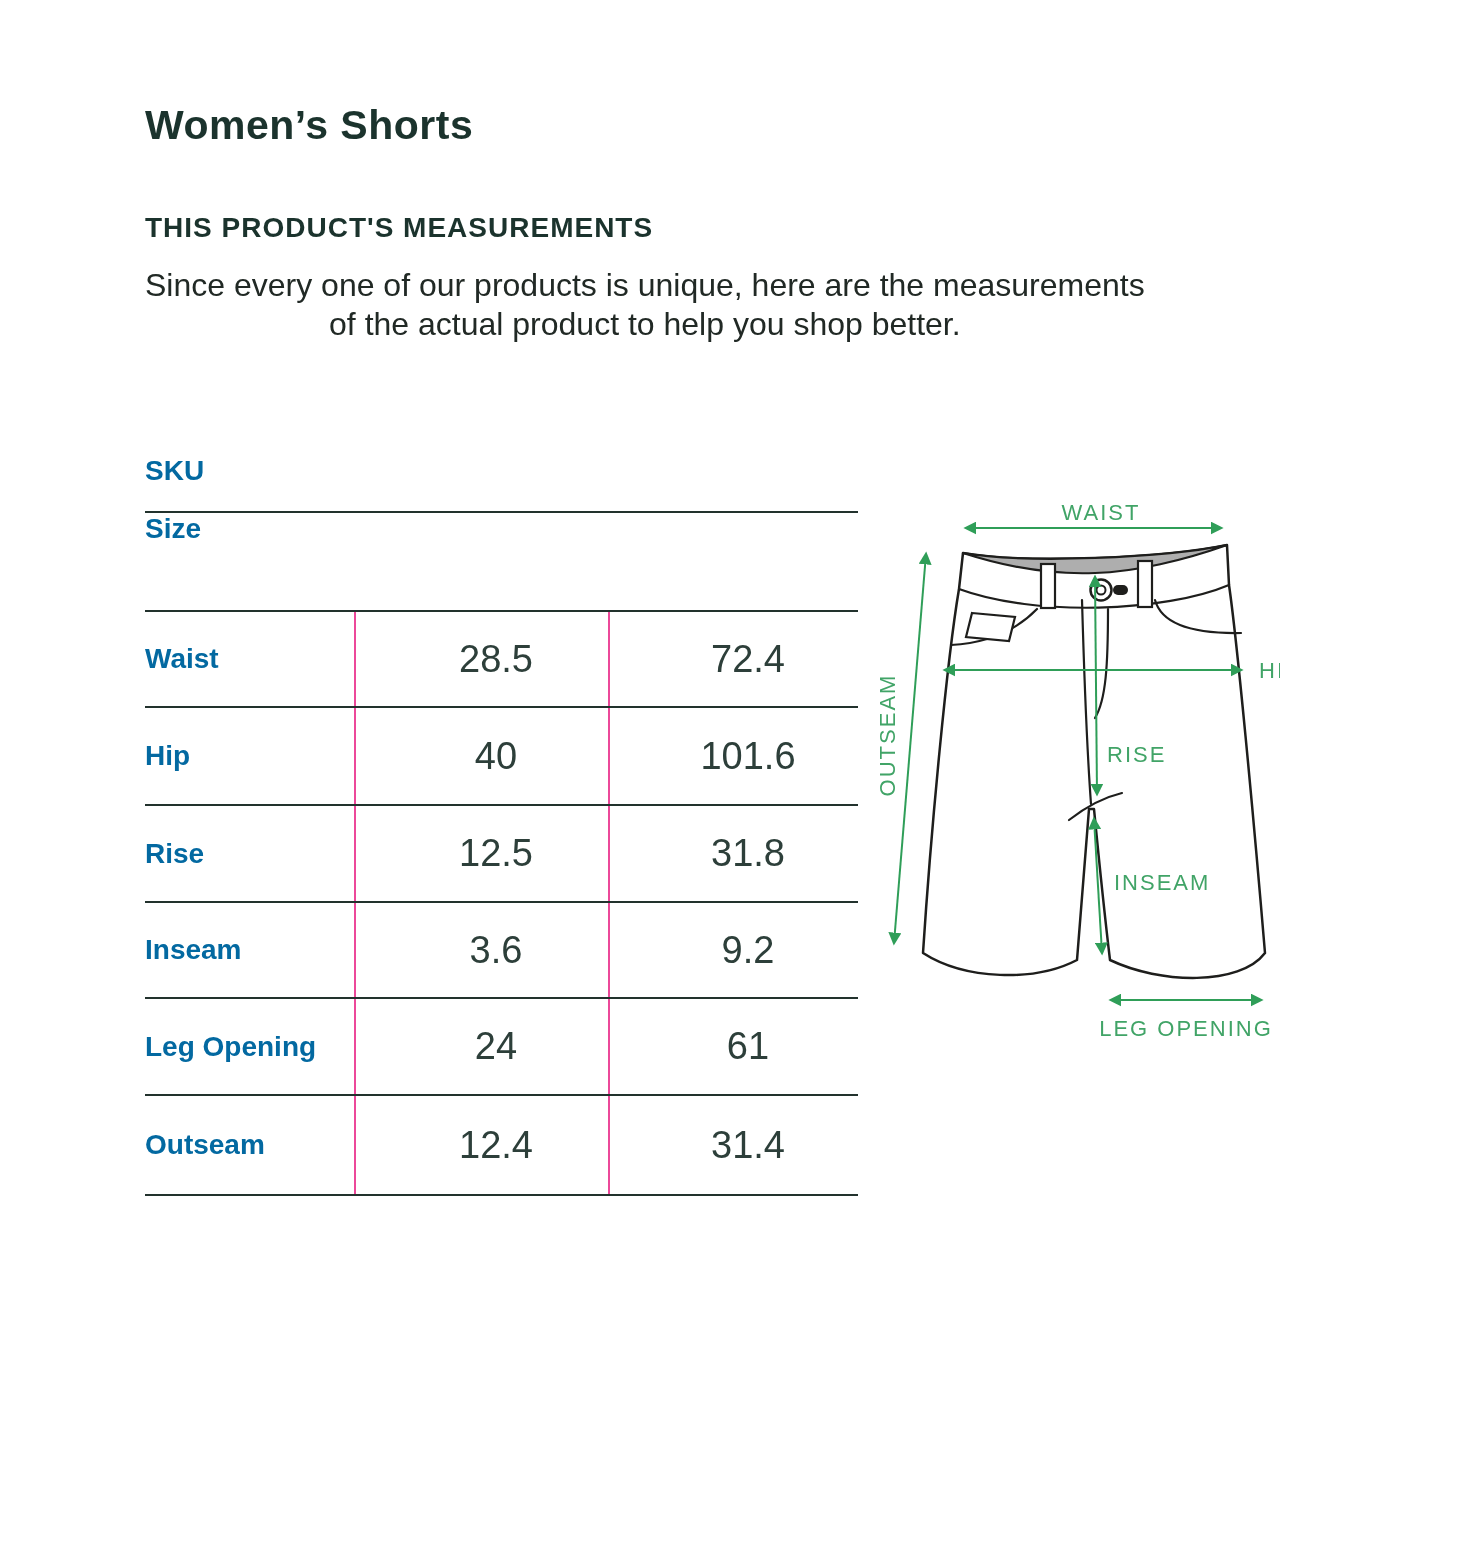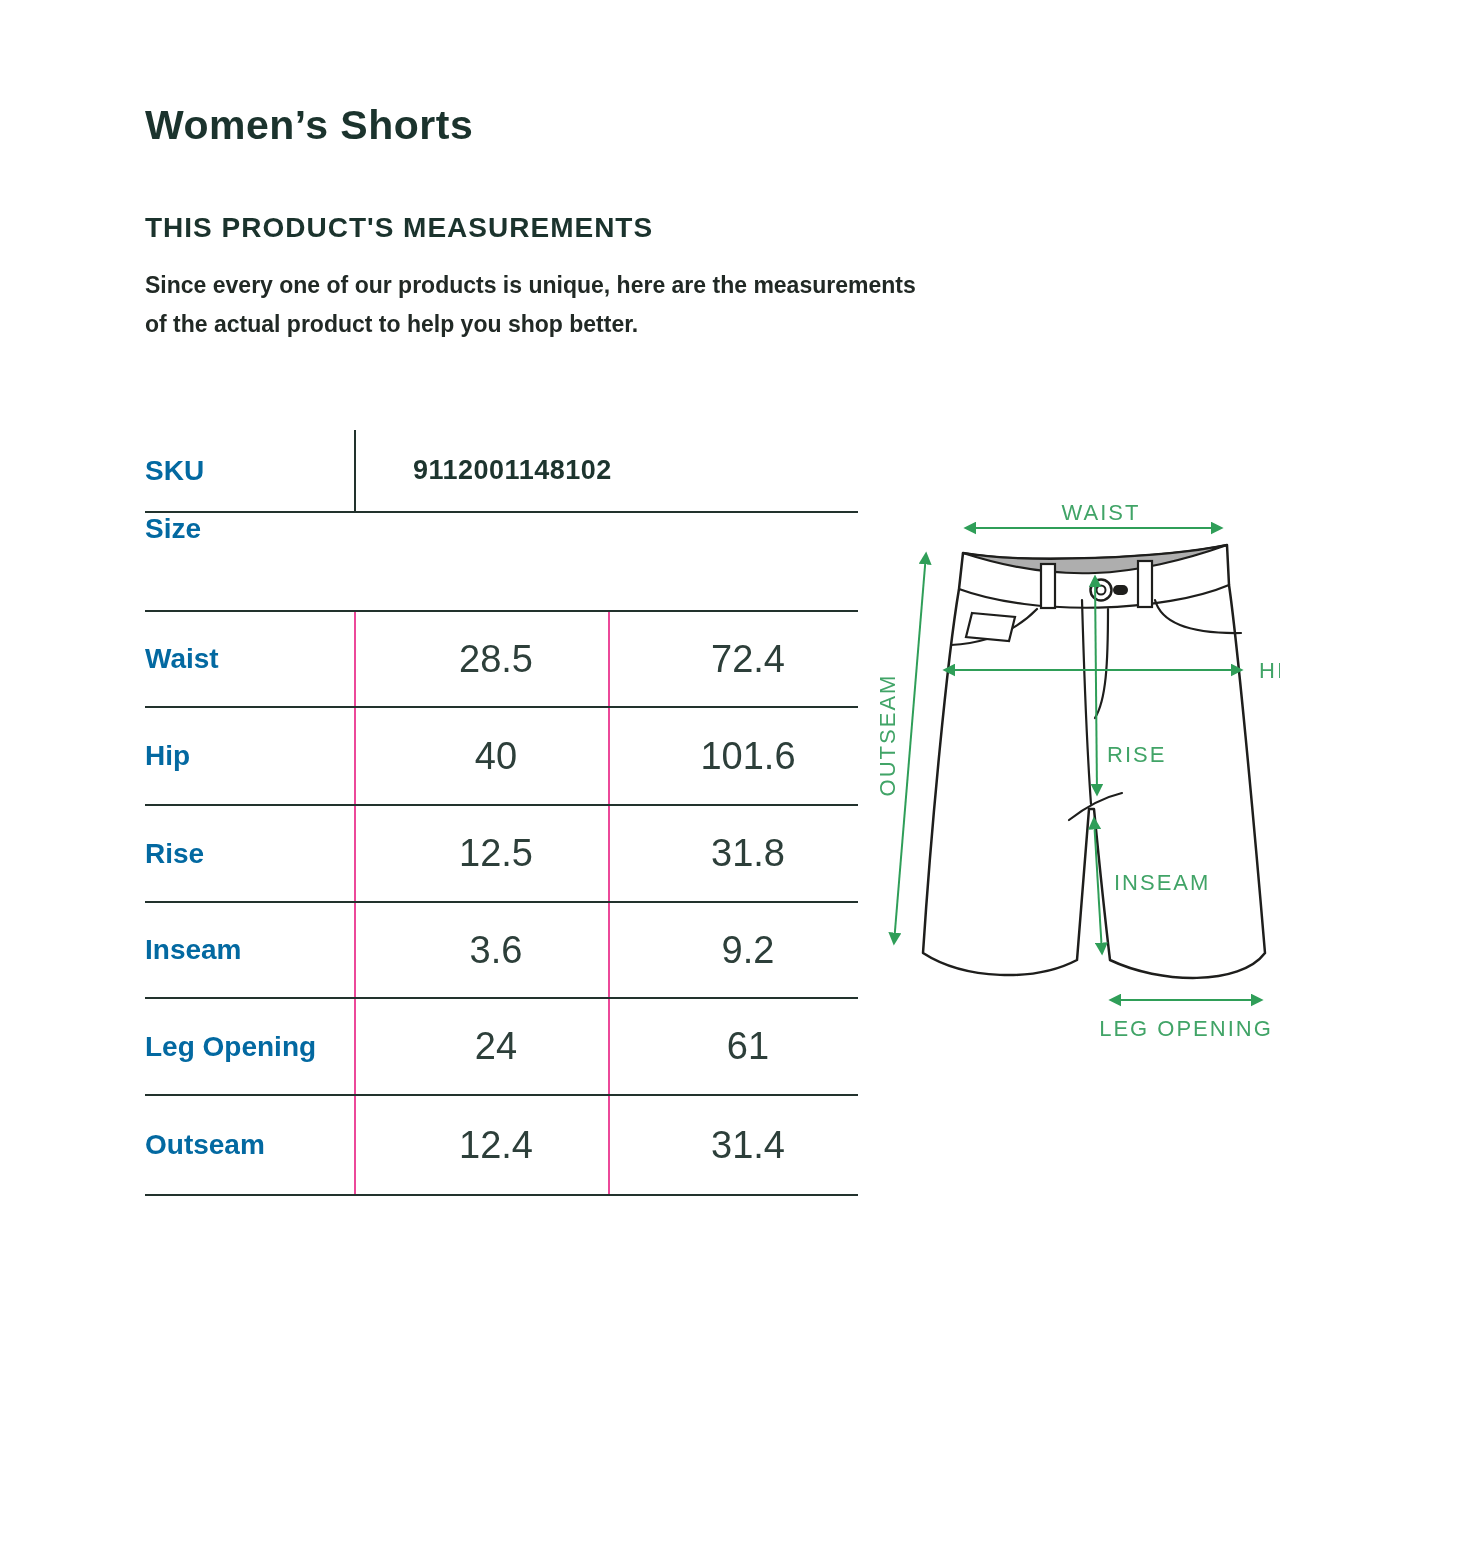--- a/index.html
+++ b/index.html
@@ -1,30 +1,30 @@
 <!DOCTYPE html>
 <html><head>
 <meta charset="utf-8">
 <style>
   html,body { margin:0; padding:0; background:#ffffff; }
   .page {
     position:relative; width:1280px; height:1555px; background:#ffffff;
-    font-family:"Liberation Sans", sans-serif; overflow:hidden;
+    font-family:"Liberation Sans", sans-serif; overflow:hidden;text-align:center;
   }
   .title {
     position:absolute; left:145px; top:102px;
     font-size:41px; font-weight:700; color:#1b332d; letter-spacing:0.5px;
   }
   .section-heading {
     position:absolute; left:145px; top:212px;
     font-size:28px; font-weight:700; color:#1b332d; letter-spacing:1px;
   }
   .desc {
     position:absolute; left:145px; top:266px;
-    font-size:23px; line-height:39px; color:#212925; font-weight:700;
+    font-size:32px; line-height:39px; color:#212925; font-weight:400;
   }
   .desc span { display:block; }
 
   
   .mtable { position:absolute; left:145px; top:430px; width:713px; }
   .trow { display:flex; box-sizing:border-box; border-bottom:2px solid #22322d; }
   .cell { box-sizing:border-box; display:flex; align-items:center; }
   .c-label { width:209px; font-weight:700; font-size:28px; color:#0369a1; }
   .c-in  { width:254px; justify-content:center; }
   .c-cm  { width:250px; justify-content:center; }
@@ -55,23 +55,20 @@
   <div class="title">Women’s Shorts</div>
   <div class="section-heading">THIS PRODUCT'S MEASUREMENTS</div>
   <div class="desc">
     <span>Since every one of our products is unique, here are the measurements</span>
     <span>of the actual product to help you shop better.</span>
   </div>
 
   <div class="mtable">
     <div class="trow sku-row">
       <div class="cell c-label">SKU</div>
-      <div class="cell sku-val-cell">
-        <span class="sku-val">9112001148102</span>
-      </div>
     </div>
     <div class="trow size-row">
       <div class="cell c-label">Size</div>
     </div>
 
     <div class="trow r1">
       <div class="cell c-label">Waist</div>
       <div class="cell c-in bordered">
           <span class="val nudge">28.5</span>
         </div>

